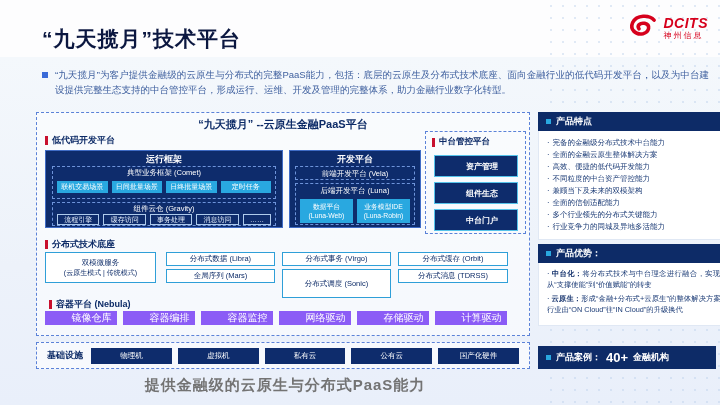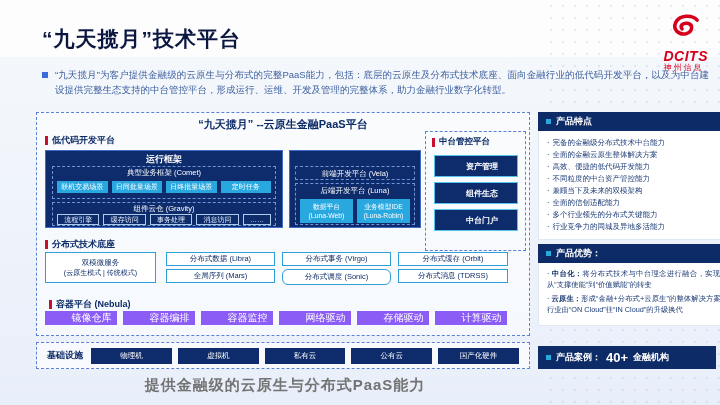--- a/index.html
+++ b/index.html
@@ -4,21 +4,21 @@
 <style>
   * { margin:0; padding:0; box-sizing:border-box; }
   body { font-family:"Liberation Sans","DejaVu Sans",sans-serif; background:#dfe5ee; }
   .slide { position:relative; width:720px; height:405px; background:#fdfdfe; overflow:hidden; margin:0 auto; }
   .bg-panel { position:absolute; left:0; top:57px; right:0; bottom:0;
     background:linear-gradient(180deg,#f4f8fc 0%,#edf2fa 60%,#e9effa 100%); }
   .dots { position:absolute; right:0; top:0; width:175px; height:405px; opacity:.45;
     background-image:radial-gradient(circle,#bcd0ea 1px,transparent 1.3px); background-size:12px 12px; }
 
   
-  .logo { position:absolute; top:13px; right:12px; display:flex; align-items:center; gap:5px;flex-direction:column; }
+  .logo { position:absolute; top:13px; right:12px; display:flex; align-items:center; gap:5px; }
   .logo-texts { display:flex; flex-direction:column; line-height:1.1; }
   .logo-brand { font-size:14px; font-weight:bold; font-style:italic; color:#d6001c; letter-spacing:.5px; }
   .logo-company { font-size:8px; color:#d6001c; letter-spacing:2px; }
   .page-title { position:absolute; left:42px; top:25px; font-size:21px; font-weight:bold; color:#0b1740; letter-spacing:1px; }
   .desc-bullet { position:absolute; left:42px; top:72px; width:6px; height:6px; background:#3a6bd8; }
   .desc { position:absolute; left:55px; top:67px; width:654px; font-size:9.5px; line-height:1.62; color:#3e5f9e; text-align:justify; }
 
   
   .main { position:absolute; left:36px; top:112px; width:494px; height:224px;
     border:1px dashed #5b82d8; background:rgba(255,255,255,.55); }
@@ -31,21 +31,21 @@
   .inner-dash { position:absolute; border:1px dashed #6e94da; }
   .inner-label { position:absolute; left:0; right:0; top:1px; text-align:center; font-size:7.5px; color:#fff; }
   .chip-row { position:absolute; display:flex; gap:4px; }
   .chip { flex:1; height:12px; background:#29a8e0; color:#fff; font-size:7px;
     display:flex; align-items:center; justify-content:center; white-space:nowrap; }
   .chip-outline { flex:1; height:11px; border:1px solid #aecbec; color:#e8f2ff; font-size:7px;
     display:flex; align-items:center; justify-content:center; white-space:nowrap; background:transparent; }
   .dev-chip { flex:1; height:24px; background:#29a8e0; color:#fff; font-size:6.8px; line-height:1.35;
     display:flex; flex-direction:column; align-items:center; justify-content:center; text-align:center; }
 
-  .ctl-panel { position:absolute; left:388px; top:18px; width:101px; height:120px; border:1px dashed #5b82d8; }
+  .ctl-panel { position:absolute; left:388px; top:18px; width:101px; height:103px; border:1px dashed #5b82d8; }
   .ctl-box { position:absolute; left:8px; width:84px; height:22px; background:#0e2c6c; border:1px solid #55c3ea;
     color:#fff; font-size:8px; font-weight:bold; display:flex; align-items:center; justify-content:center;padding-left:12px; }
 
   .white-box { position:absolute; background:#fff; border:1px solid #2f9fd8; color:#0d2b67;
     display:flex; align-items:center; justify-content:center; font-size:7.5px; white-space:nowrap; }
   .dual { flex-direction:column; line-height:1.5; }
   .dual .l2 { font-size:7px; }
 
   .cont-row { position:absolute; left:8px; top:198px; width:462px; display:flex; gap:6px; }
   .cont-chip { flex:1; height:14px; background:#8b5cf6; color:#fff; font-size:10px;
@@ -123,20 +123,21 @@
           <div class="chip-outline">流程引擎</div>
           <div class="chip-outline">缓存访问</div>
           <div class="chip-outline">事务处理</div>
           <div class="chip-outline">消息访问</div>
           <div class="chip-outline" style="flex:.65;">……</div>
         </div>
       </div>
     </div>
 
     <div class="navy-box" style="left:252px;top:37px;width:132px;height:78px;">
+      <div class="navy-title">开发平台</div>
       <div class="inner-dash" style="left:5px;top:15px;width:120px;height:14px;">
         <div class="inner-label" style="top:2px;">前端开发平台 (Vela)</div>
       </div>
       <div class="inner-dash" style="left:5px;top:32px;width:120px;height:42px;">
         <div class="inner-label" style="top:2px;">后端开发平台 (Luna)</div>
         <div class="chip-row" style="left:4px;right:4px;top:15px;">
           <div class="dev-chip">
             <span>数据平台</span>
             <span>(Luna-Web)</span>
           </div>
@@ -162,21 +163,21 @@
       <span class="bar"></span>
       <span>分布式技术底座</span>
     </div>
     <div class="white-box dual" style="left:8px;top:139px;width:111px;height:31px;">
       <span>双模微服务</span>
       <span class="l2">(云原生模式 | 传统模式)</span>
     </div>
     <div class="white-box" style="left:129px;top:139px;width:109px;height:14px;">分布式数据 (Libra)</div>
     <div class="white-box" style="left:129px;top:156px;width:109px;height:14px;">全局序列 (Mars)</div>
     <div class="white-box" style="left:245px;top:139px;width:109px;height:14px;">分布式事务 (Virgo)</div>
-    <div class="white-box" style="left:245px;top:156px;width:109px;height:16px;border-radius:6px;">分布式调度 (Sonic)</div>
+    <div class="white-box" style="left:245px;top:156px;width:109px;height:29px;">分布式调度 (Sonic)</div>
     <div class="white-box" style="left:361px;top:139px;width:110px;height:14px;">分布式缓存 (Orbit)</div>
     <div class="white-box" style="left:361px;top:156px;width:110px;height:14px;">分布式消息 (TDRSS)</div>
 
     <div class="sec" style="left:12px;top:185px;">
       <span class="bar"></span>
       <span>容器平台 (Nebula)</span>
     </div>
     <div class="cont-row">
       <div class="cont-chip">镜像仓库</div>
       <div class="cont-chip">容器编排</div>

